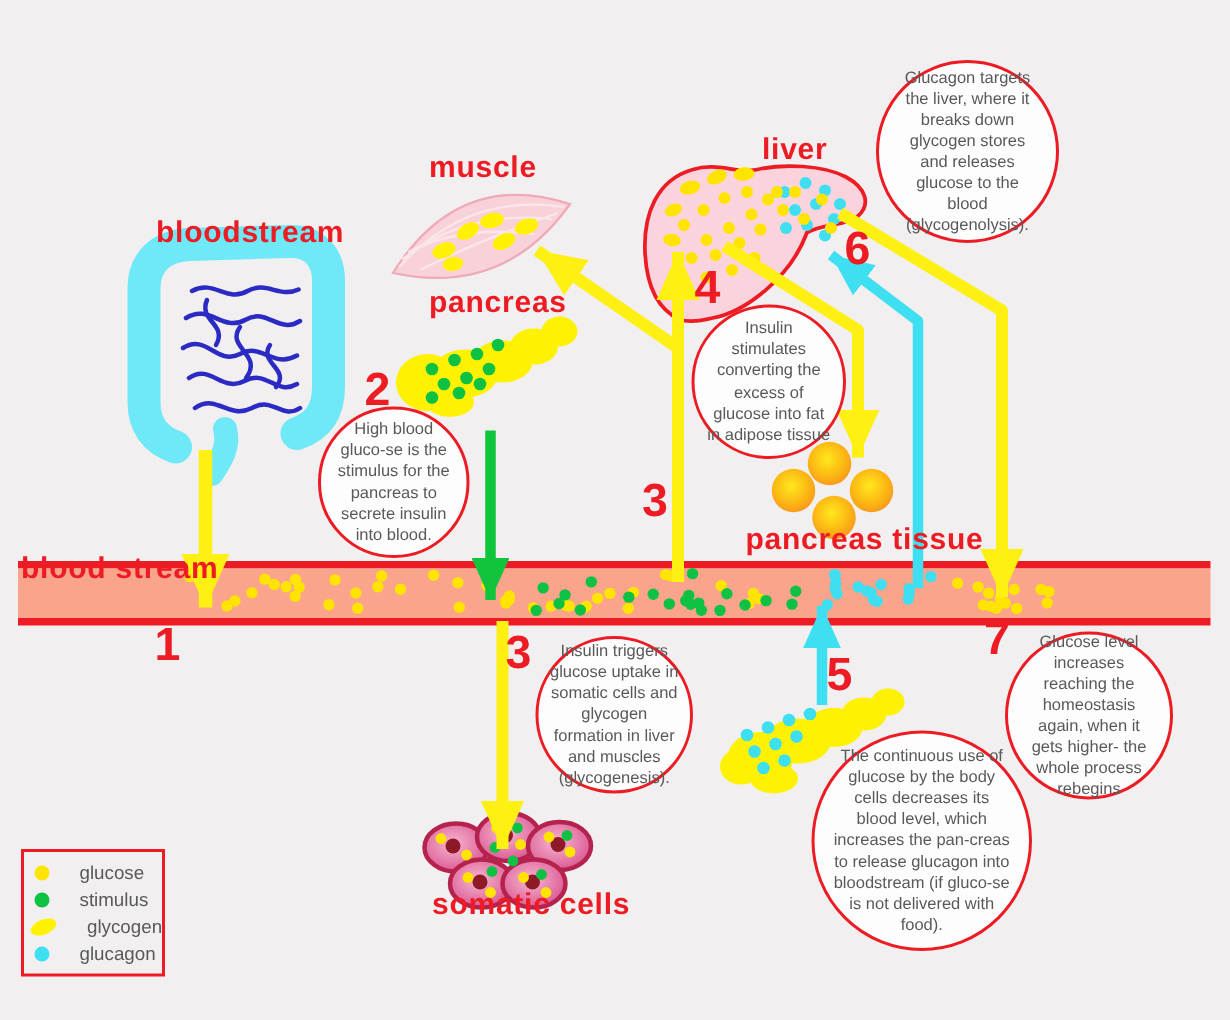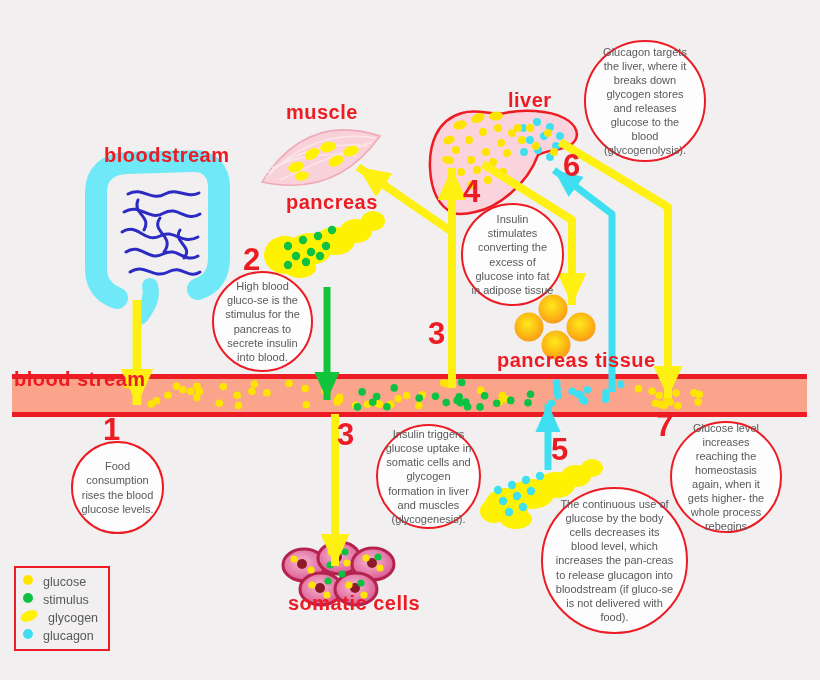--- a/index.html
+++ b/index.html
@@ -7,39 +7,39 @@
          font-family:"Liberation Sans", sans-serif;}
   svg{position:absolute;left:0;top:0;}
   .organ-label{position:absolute;color:#ed1c24;font-weight:bold;font-size:20px;letter-spacing:.5px;white-space:nowrap;}
   .step-num{position:absolute;color:#ed1c24;font-weight:bold;font-size:31px;line-height:1;}
   .bubble{position:absolute;border:2px solid #ed1c24;border-radius:50%;background:#fdfdfd;
           display:flex;align-items:center;text-align:center;
           color:#58595b;box-sizing:border-box;}
   .bubble span{display:block;font-size:11px;line-height:1.28;}
   .b1{left:71px;top:441px;width:93px;height:93px;padding:8px;}
   .b2{left:212px;top:271px;width:101px;height:101px;padding:6px;}
-  .b3{left:376px;top:424px;width:105px;height:105px;padding:6px;}
+  .b3{left:357px;top:424px;width:105px;height:105px;padding:6px;}
   .b4{left:461px;top:203px;width:103px;height:103px;padding:8px;}
   .b5{left:541px;top:487px;width:147px;height:147px;padding:12px;}
   .b6{left:584px;top:40px;width:122px;height:122px;padding:10px;}
   .b7{left:670px;top:421px;width:112px;height:112px;padding:10px;}
   .n1{left:103px;top:414px;} .n2{left:243px;top:244px;}
   .n3a{left:428px;top:318px;} .n3b{left:337px;top:419px;}
   .n4{left:463px;top:176px;} .n5{left:551px;top:434px;}
   .n6{left:563px;top:150px;} .n7{left:656px;top:410px;}
   .lbl-intestines{left:104px;top:144px;}
   .lbl-muscle{left:286px;top:101px;}
   .lbl-pancreas{left:286px;top:191px;}
   .lbl-liver{left:508px;top:89px;text-align:right;}
   .lbl-bloodstream{left:14px;top:349px;margin-top:19px;}
   .lbl-adipose{left:497px;top:349px;}
   .lbl-somatic{left:288px;top:592px;}
   .legend{position:absolute;left:14px;top:566px;width:78px;border:2px solid #ed1c24;
           padding:7px 7px 6px 7px;display:flex;flex-direction:column;gap:4px;}
-  .legend-item{display:flex;gap:10px;color:#58595b;font-size:12.5px;}
+  .legend-item{display:flex;align-items:center;gap:20px;color:#58595b;font-size:12.5px;}
   .mk{flex:0 0 auto;}
   .mk-dot{width:10px;height:10px;border-radius:50%;}
   .mk-glucose{background:#ffe400;}
   .mk-insulin{background:#0dc143;}
   .mk-glucagon{background:#3fdff2;}
   .mk-blob{width:18px;height:10px;border-radius:50%;background:#fff200;transform:rotate(-22deg);margin-left:-3px;}
 </style>
 </head>
 <body>
 
@@ -365,23 +365,20 @@
 
   <div class="step-num n1">1</div>
   <div class="step-num n2">2</div>
   <div class="step-num n3a">3</div>
   <div class="step-num n3b">3</div>
   <div class="step-num n4">4</div>
   <div class="step-num n5">5</div>
   <div class="step-num n6">6</div>
   <div class="step-num n7">7</div>
 
-  <div class="bubble b1">
-      <span>Food consumption rises the blood glucose levels.</span>
-    </div>
   <div class="bubble b2">
       <span>High blood gluco-se is the stimulus for the pancreas to secrete insulin into blood.</span>
     </div>
   <div class="bubble b3">
       <span>Insulin triggers glucose uptake in somatic cells and glycogen formation in liver and muscles (glycogenesis).</span>
     </div>
   <div class="bubble b4">
       <span>Insulin stimulates converting the excess of glucose into fat in adipose tissue</span>
     </div>
   <div class="bubble b5">

